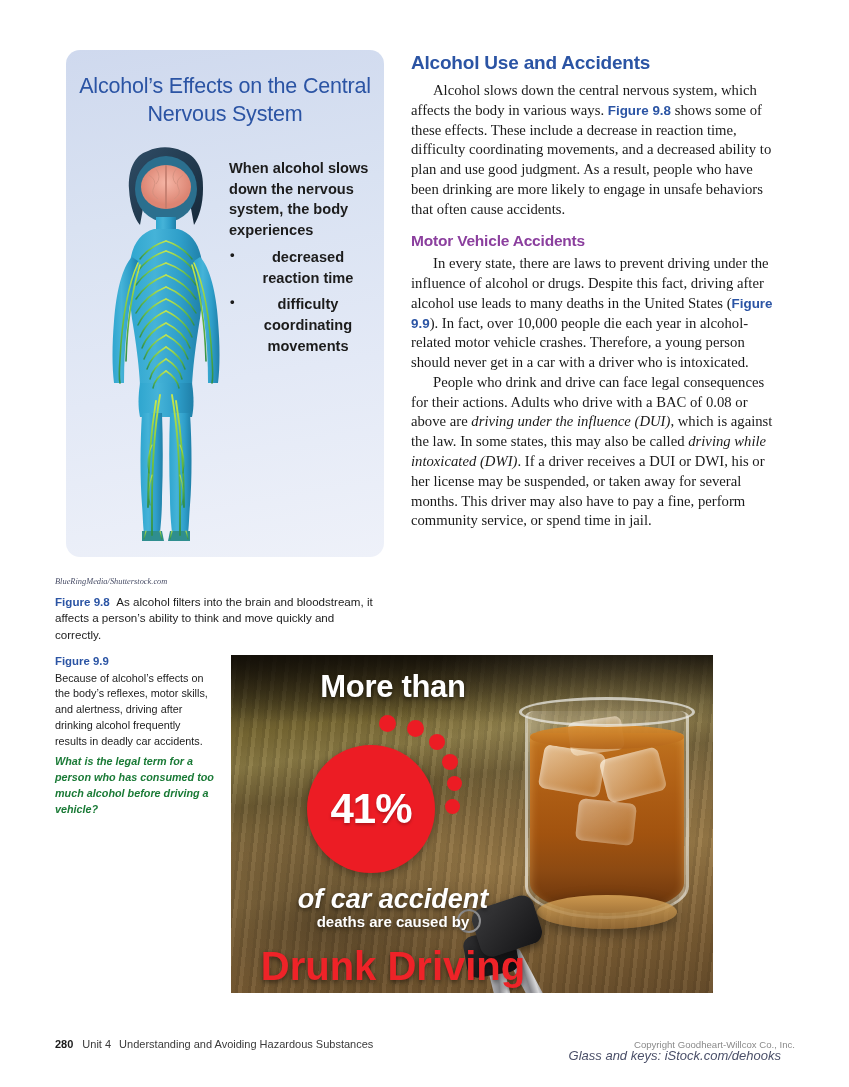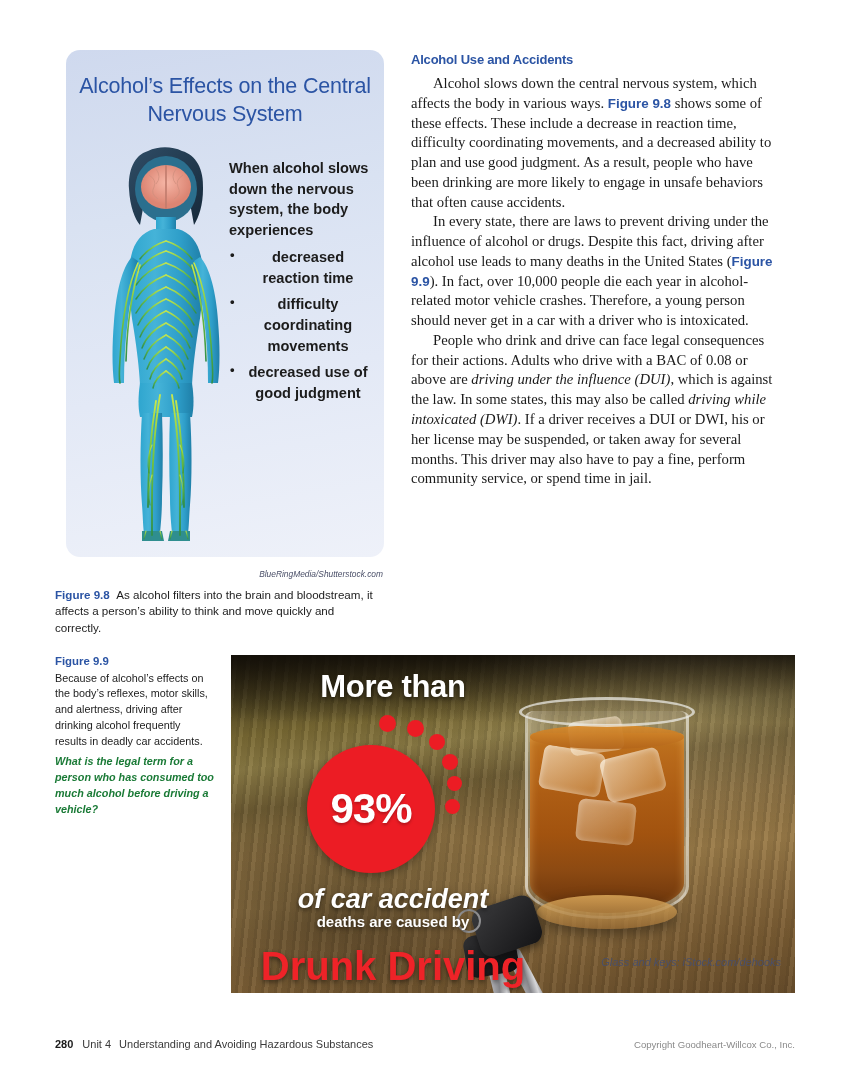--- a/index.html
+++ b/index.html
@@ -87,25 +87,24 @@
   .info-text li::before {
     content: "\2022";
     position: absolute;
     left: 1px;
     top: -1px;
     font-size: 13px;
     color: #1c1c1c;
   }
 
   .credit-98 {
-    margin-top: 12px;
+    margin-top: 20px;
     width: 330px;
-    text-align: right;
     padding-right: 2px;
-    font-family: Liberation Sans, sans-serif;
+    font-family: Liberation Serif, serif;
     font-style: italic;
     font-size: 8.4px;
     color: #4a4f68;
   }
 
   .caption-98 {
     margin-top: 8px;
     width: 320px;
     font-family: "Liberation Sans", sans-serif;
     font-size: 11.6px;
@@ -142,21 +141,21 @@
     font-style: italic;
     color: #1a7a36;
     line-height: 1.46;
   }
 
   
   .photo-wrap {
     position: absolute;
     left: 231px;
     top: 655px;
-    width: 564px;
+    width: 482px;
     height: 338px;
     overflow: hidden;
   }
 
   .photo-bg {
     position: absolute;
     inset: 0;
     background:
       linear-gradient(180deg, rgba(18,14,8,0.92) 0%, rgba(28,22,12,0.55) 9%, rgba(0,0,0,0) 20%),
       repeating-linear-gradient(96deg,
@@ -348,41 +347,41 @@
   .d1 { left: 148px; top: 60px; width: 17px; height: 17px; }
   .d2 { left: 176px; top: 65px; width: 17px; height: 17px; }
   .d3 { left: 198px; top: 79px; width: 16px; height: 16px; }
   .d4 { left: 211px; top: 99px; width: 16px; height: 16px; }
   .d5 { left: 216px; top: 121px; width: 15px; height: 15px; }
   .d6 { left: 214px; top: 144px; width: 15px; height: 15px; }
 
   .credit-99 {
     position: absolute;
     left: 481px;
-    top: 956px;
+    top: 1048px;
     width: 300px;
     text-align: right;
     font-family: "Liberation Sans", sans-serif;
     font-style: italic;
-    font-size: 11px;
+    font-size: 13px;
     color: #4a4f68;
   }
 
   
   .right-col {
     position: absolute;
     left: 411px;
     top: 52px;
     width: 372px;
   }
 
   .h2 {
     font-family: "Liberation Sans", sans-serif;
     font-weight: bold;
-    font-size: 13px;
+    font-size: 19px;
     color: #2b54a4;
     letter-spacing: -0.2px;
     margin-bottom: 7px;
   }
 
   .h3 {
     font-family: "Liberation Sans", sans-serif;
     font-weight: bold;
     font-size: 15.5px;
     color: #8b3f9e;
@@ -551,21 +550,20 @@
             </g>
           </g>
         </svg>
       </div>
 
       <div class="info-text">
         <span class="intro">When alcohol slows down the nervous system, the body experiences</span>
         <ul>
           <li>decreased reaction time</li>
           <li>difficulty coordinating movements</li>
-          <li>decreased use of good judgment</li>
         </ul>
       </div>
     </div>
 
     <div class="credit-98">BlueRingMedia/Shutterstock.com</div>
 
     <div class="caption-98">
       <span class="figlabel">Figure 9.8</span>&nbsp;&nbsp;<span>As alcohol filters into the brain and bloodstream, it affects a person’s ability to think and move quickly and correctly.</span>
     </div>
   </div>
@@ -602,36 +600,37 @@
     <div class="ph-text ph-more">More than</div>
 
     <div class="dot d1"></div>
     <div class="dot d2"></div>
     <div class="dot d3"></div>
     <div class="dot d4"></div>
     <div class="dot d5"></div>
     <div class="dot d6"></div>
 
     <div class="pct-circle">
-      <span>93%</span>
+      <span>41%</span>
     </div>
 
     <div class="ph-text ph-line1">of car accident</div>
     <div class="ph-text ph-line2">deaths are caused by</div>
     <div class="ph-text ph-drunk">Drunk Driving</div>
   </div>
 
   <div class="credit-99">Glass and keys: iStock.com/dehooks</div>
 
   <div class="right-col">
 
     <h2 class="h2">Alcohol Use and Accidents</h2>
 
     <p class="body-p"><span>Alcohol slows down the central nervous system, which affects the body in various ways. </span><span class="figref">Figure 9.8</span><span> shows some of these effects. These include a decrease in reaction time, difficulty coordinating movements, and a decreased ability to plan and use good judgment. As a result, people who have been drinking are more likely to engage in unsafe behaviors that often cause accidents.</span></p>
 
+    <h3 class="h3">Motor Vehicle Accidents</h3>
 
     <p class="body-p"><span>In every state, there are laws to prevent driving under the influence of alcohol or drugs. Despite this fact, driving after alcohol use leads to many deaths in the United States (</span><span class="figref">Figure 9.9</span><span>). In fact, over 10,000 people die each year in alcohol-related motor vehicle crashes. Therefore, a young person should never get in a car with a driver who is intoxicated.</span></p>
 
     <p class="body-p"><span>People who drink and drive can face legal consequences for their actions. Adults who drive with a BAC of 0.08 or above are </span><em>driving under the influence (DUI)</em><span>, which is against the law. In some states, this may also be called </span><em>driving while intoxicated (DWI)</em><span>. If a driver receives a DUI or DWI, his or her license may be suspended, or taken away for several months. This driver may also have to pay a fine, perform community service, or spend time in jail.</span></p>
   </div>
 
   <div class="footer">
     <div class="footer-left">
       <span class="pageno">280</span><span class="unit">Unit 4</span><span>Understanding and Avoiding Hazardous Substances</span>
     </div>

